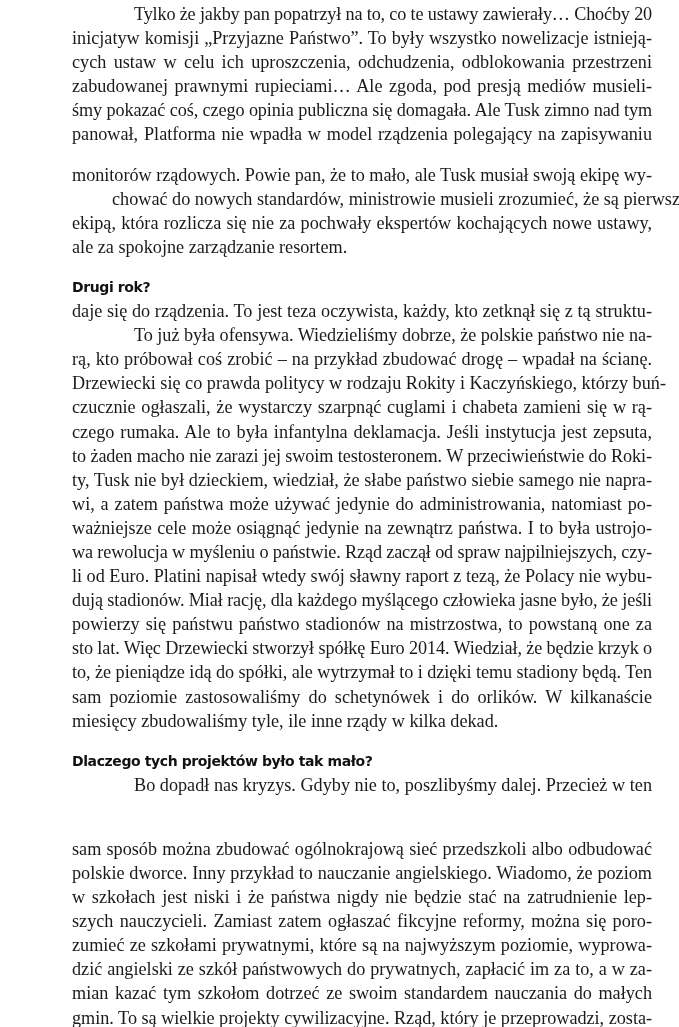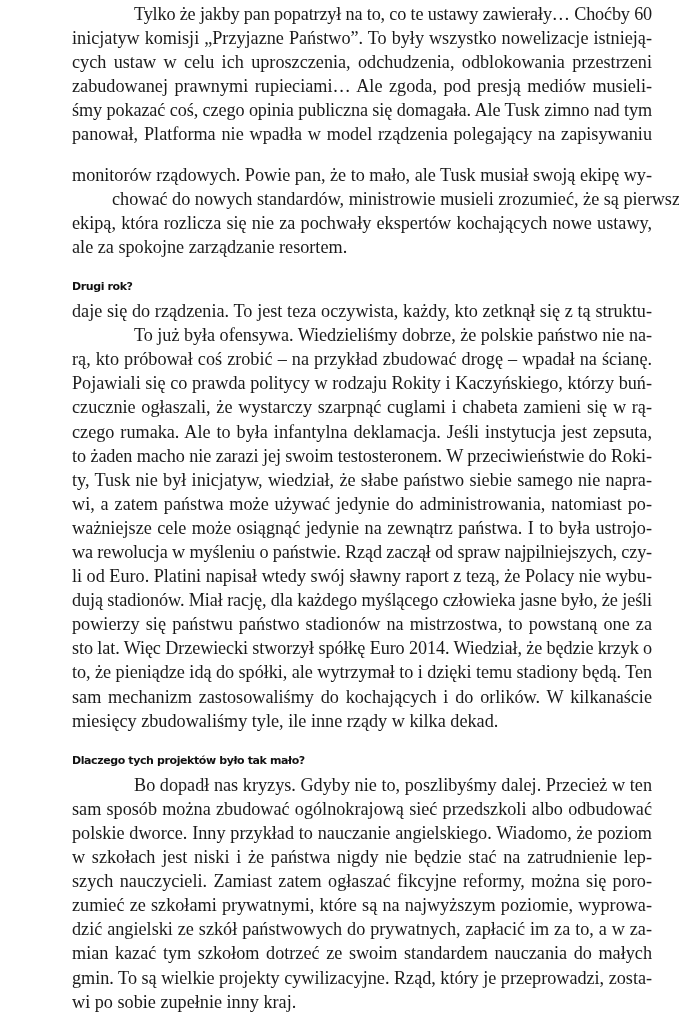--- a/index.html
+++ b/index.html
@@ -10,74 +10,74 @@
     font-size: 18.2px; color: #1a1a1a; line-height: 24.1px;
   }
   .line {
     display: block; height: 24.1px; white-space: nowrap;
     text-align: justify; text-align-last: justify;
   }
   .line.last { text-align-last: left; }
   .line.indent { padding-left: 62px; }
   .heading {
     font-family: "DejaVu Sans", "Liberation Sans", sans-serif;
-    font-weight: bold; font-size: 11px; letter-spacing: -0.4px;
+    font-weight: bold; font-size: 14px; letter-spacing: -0.4px;
     display: block; height: 24.1px; white-space: nowrap; color: #111;
   }
   .gap { display: block; height: 16px; }
   .para { display: block; }
 </style>
 </head>
 <body>
 
 <div class="page">
 
   <div class="para">
-    <span class="line indent" style="display: block; letter-spacing: -0.167px;">Tylko że jakby pan popatrzył na to, co te ustawy zawierały… Choćby 60</span>
+    <span class="line indent" style="display: block; letter-spacing: -0.167px;">Tylko że jakby pan popatrzył na to, co te ustawy zawierały… Choćby 20</span>
     <span class="line" style="display: block;">inicjatyw komisji „Przyjazne Państwo”. To były wszystko nowelizacje istnieją-</span>
     <span class="line" style="display: block;">cych ustaw w celu ich uproszczenia, odchudzenia, odblokowania przestrzeni</span>
     <span class="line" style="display: block;">zabudowanej prawnymi rupieciami… Ale zgoda, pod presją mediów musieli-</span>
     <span class="line" style="display: block; letter-spacing: -0.104px;">śmy pokazać coś, czego opinia publiczna się domagała. Ale Tusk zimno nad tym</span>
     <span class="line" style="display: block;">panował, Platforma nie wpadła w model rządzenia polegający na zapisywaniu</span>
     <span class="line" style="display: block; letter-spacing: -0.019px; margin-top: 16px;">monitorów rządowych. Powie pan, że to mało, ale Tusk musiał swoją ekipę wy-</span>
     <span class="line" style="display: block; margin-left: 40px;">chować do nowych standardów, ministrowie musieli zrozumieć, że są pierwszą</span>
     <span class="line" style="display: block;">ekipą, która rozlicza się nie za pochwały ekspertów kochających nowe ustawy,</span>
     <span class="line last" style="display: block;">ale za spokojne zarządzanie resortem.</span>
   </div>
 
   <span class="gap"></span>
 
   <span class="heading">Drugi rok?</span>
   <div class="para">
     <span class="line" style="display: block;">daje się do rządzenia. To jest teza oczywista, każdy, kto zetknął się z tą struktu-</span>
     <span class="line indent" style="display: block; letter-spacing: -0.042px;">To już była ofensywa. Wiedzieliśmy dobrze, że polskie państwo nie na-</span>
     <span class="line" style="display: block;">rą, kto próbował coś zrobić – na przykład zbudować drogę – wpadał na ścianę.</span>
-    <span class="line" style="display: block;">Pojawiali się co prawda politycy w rodzaju Rokity i Kaczyńskiego, którzy buń-</span>
+    <span class="line" style="display: block;">Drzewiecki się co prawda politycy w rodzaju Rokity i Kaczyńskiego, którzy buń-</span>
     <span class="line" style="display: block;">czucznie ogłaszali, że wystarczy szarpnąć cuglami i chabeta zamieni się w rą-</span>
     <span class="line" style="display: block;">czego rumaka. Ale to była infantylna deklamacja. Jeśli instytucja jest zepsuta,</span>
     <span class="line" style="display: block; letter-spacing: -0.094px;">to żaden macho nie zarazi jej swoim testosteronem. W przeciwieństwie do Roki-</span>
-    <span class="line" style="display: block;">ty, Tusk nie był inicjatyw, wiedział, że słabe państwo siebie samego nie napra-</span>
+    <span class="line" style="display: block;">ty, Tusk nie był dzieckiem, wiedział, że słabe państwo siebie samego nie napra-</span>
     <span class="line" style="display: block;">wi, a zatem państwa może używać jedynie do administrowania, natomiast po-</span>
     <span class="line" style="display: block;">ważniejsze cele może osiągnąć jedynie na zewnątrz państwa. I to była ustrojo-</span>
     <span class="line" style="display: block; letter-spacing: -0.146px;">wa rewolucja w myśleniu o państwie. Rząd zaczął od spraw najpilniejszych, czy-</span>
     <span class="line" style="display: block; letter-spacing: -0.011px;">li od Euro. Platini napisał wtedy swój sławny raport z tezą, że Polacy nie wybu-</span>
     <span class="line" style="display: block; letter-spacing: -0.109px;">dują stadionów. Miał rację, dla każdego myślącego człowieka jasne było, że jeśli</span>
     <span class="line" style="display: block;">powierzy się państwu państwo stadionów na mistrzostwa, to powstaną one za</span>
     <span class="line" style="display: block; letter-spacing: -0.117px;">sto lat. Więc Drzewiecki stworzył spółkę Euro 2014. Wiedział, że będzie krzyk o</span>
     <span class="line" style="display: block; letter-spacing: -0.046px;">to, że pieniądze idą do spółki, ale wytrzymał to i dzięki temu stadiony będą. Ten</span>
-    <span class="line" style="display: block;">sam mechanizm zastosowaliśmy do kochających i do orlików. W kilkanaście</span>
+    <span class="line" style="display: block;">sam poziomie zastosowaliśmy do schetynówek i do orlików. W kilkanaście</span>
     <span class="line last" style="display: block;">miesięcy zbudowaliśmy tyle, ile inne rządy w kilka dekad.</span>
   </div>
 
   <span class="gap"></span>
 
   <span class="heading">Dlaczego tych projektów było tak mało?</span>
   <div class="para">
     <span class="line indent" style="display: block;">Bo dopadł nas kryzys. Gdyby nie to, poszlibyśmy dalej. Przecież w ten</span>
-    <span class="line" style="display: block;">sam sposób można zbudować ogólnokrajową sieć przedszkoli albo odbudować</span>
+    <span class="line" style="display: block; margin-top: 40px;">sam sposób można zbudować ogólnokrajową sieć przedszkoli albo odbudować</span>
     <span class="line" style="display: block;">polskie dworce. Inny przykład to nauczanie angielskiego. Wiadomo, że poziom</span>
     <span class="line" style="display: block;">w szkołach jest niski i że państwa nigdy nie będzie stać na zatrudnienie lep-</span>
     <span class="line" style="display: block;">szych nauczycieli. Zamiast zatem ogłaszać fikcyjne reformy, można się poro-</span>
     <span class="line" style="display: block; font-family: Liberation Serif, serif;">zumieć ze szkołami prywatnymi, które są na najwyższym poziomie, wyprowa-</span>
     <span class="line" style="display: block;">dzić angielski ze szkół państwowych do prywatnych, zapłacić im za to, a w za-</span>
     <span class="line" style="display: block;">mian kazać tym szkołom dotrzeć ze swoim standardem nauczania do małych</span>
     <span class="line" style="display: block; letter-spacing: -0.015px;">gmin. To są wielkie projekty cywilizacyjne. Rząd, który je przeprowadzi, zosta-</span>
     <span class="line last" style="display: block;">wi po sobie zupełnie inny kraj.</span>
   </div>
 

